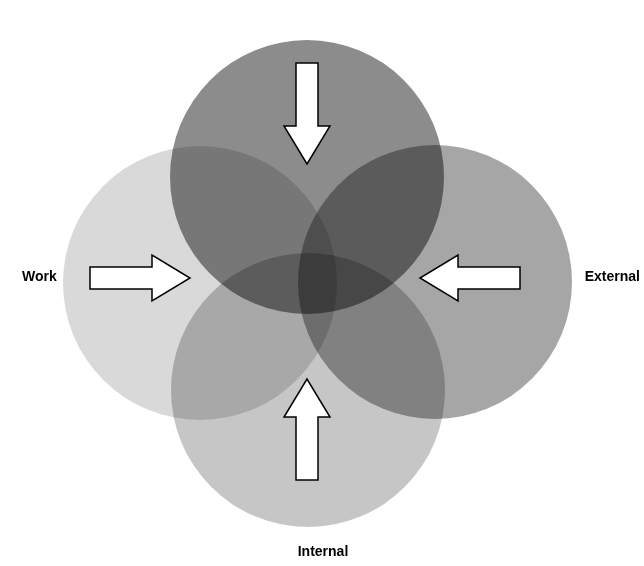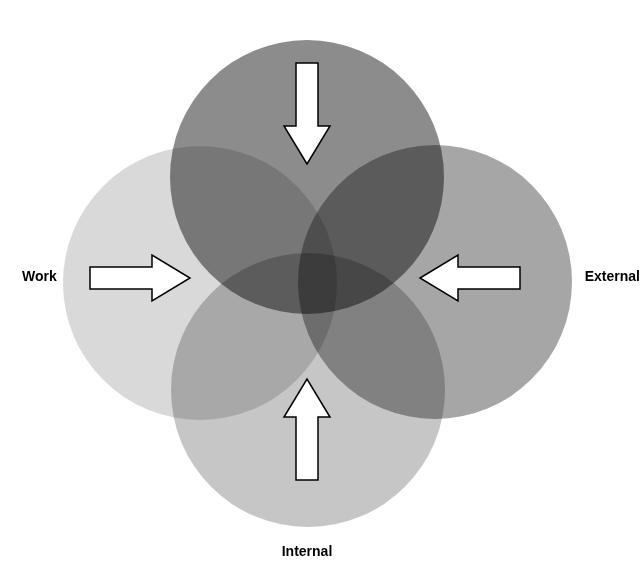--- a/index.html
+++ b/index.html
@@ -40,20 +40,21 @@
     top: 3px;
     left: 0;
     width: 614px;
     text-align: center;
   }
   .label-bottom {
     top: 543px;
     left: 0;
     width: 614px;
     text-align: center;
+    padding-left: 16px;
   }
   .label-left {
     top: 268px;
     left: 22px;
   }
   .label-right {
     top: 268px;
     right: 4px;
   }
 </style>

